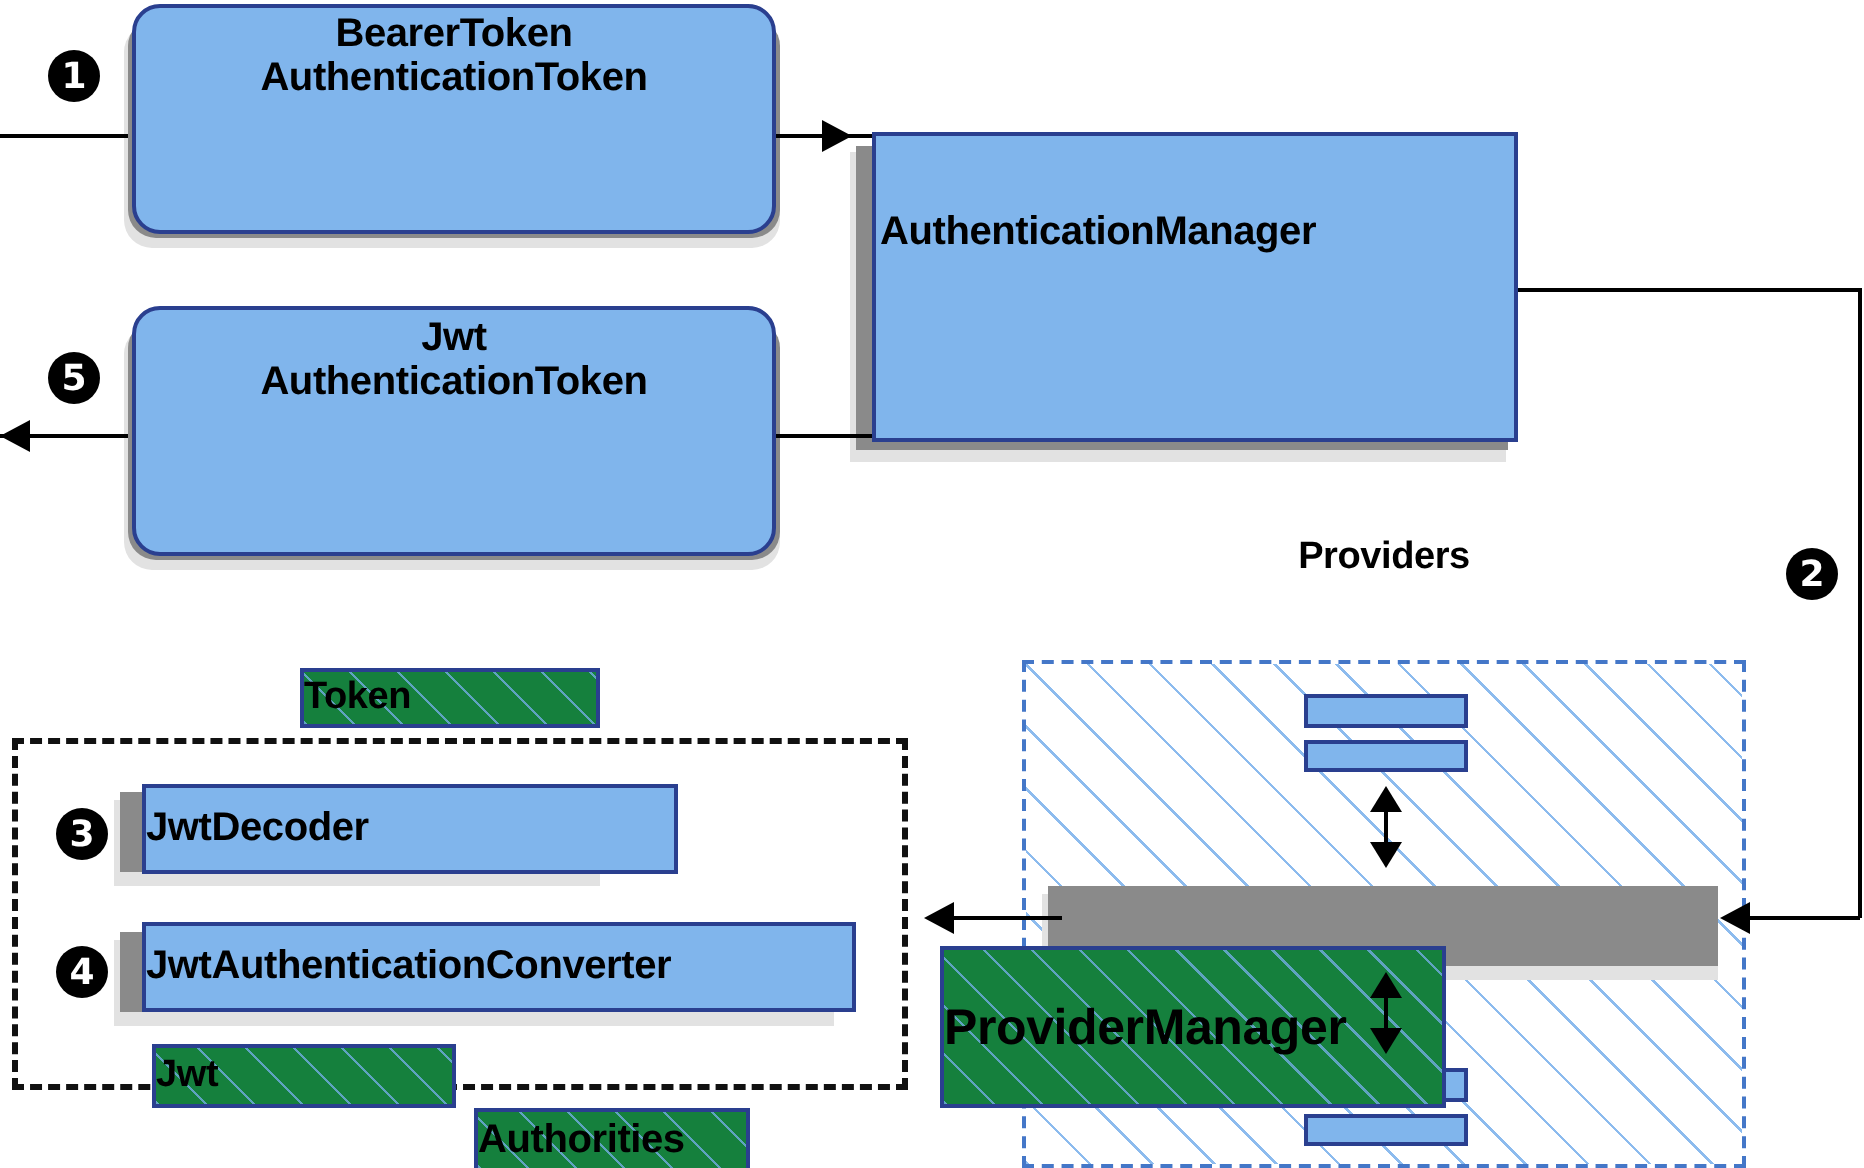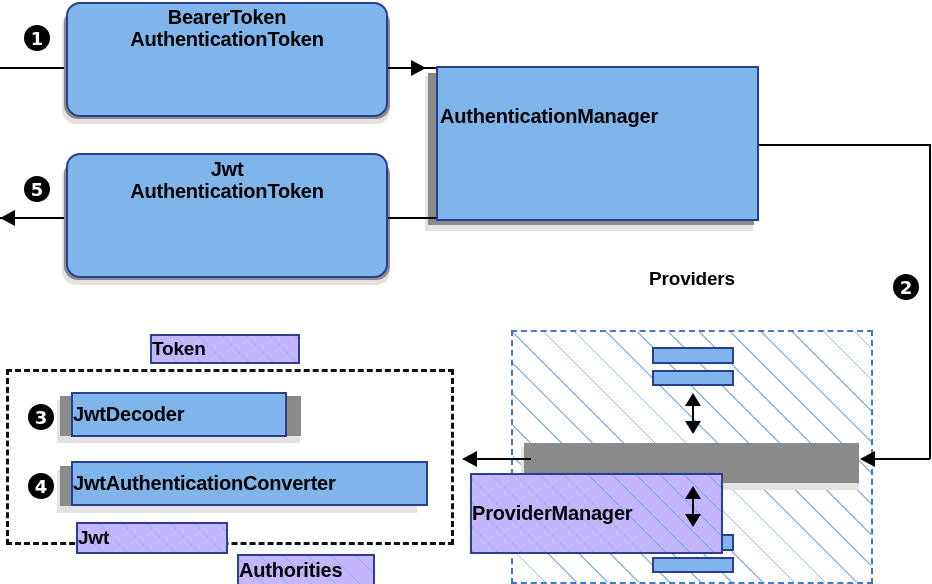--- a/index.html
+++ b/index.html
@@ -31,21 +31,21 @@
 
   .title{
     font-weight:bold;
     color:#000000;
     line-height:1.12;
     letter-spacing:-0.2px;
   }
 
   
   .hbox{
-    background:#c4b5fd;
+    background:#15803d;
     border:2px solid #2a3f8f;
     z-index:6;
     position:relative;
     overflow:hidden;
   }
   .hbox::before{
     content:"";
     position:absolute;inset:0;
     background-image:repeating-linear-gradient(
       45deg,
@@ -175,28 +175,28 @@
     <span class="title" style="font-size:20px;">Authorities</span>
   </div>
 
   <div class="abs sbox-shadow-b" style="left:425px;top:76px;width:328px;height:155px;"></div>
   <div class="abs sbox-shadow-a" style="left:428px;top:73px;width:326px;height:152px;"></div>
   <div class="abs sbox" style="left:436px;top:66px;width:323px;height:155px;"></div>
   <div class="abs title ctr" style="left:440px;top:100px;width:315px;height:32px;font-size:20px;z-index:7;">
     <span>AuthenticationManager</span>
   </div>
   <div class="abs hbox ctr" style="left:470px;top:125px;width:253px;height:81px;">
-    <span class="title" style="font-size:20px;">ProviderManager</span>
+    <span class="title" style="font-size:25px;">ProviderManager</span>
   </div>
 
   <div class="abs dashed-black" style="left:6px;top:369px;width:448px;height:176px;"></div>
 
   <div class="abs sbox-shadow-b" style="left:57px;top:400px;width:243px;height:43px;"></div>
   <div class="abs sbox-shadow-a" style="left:60px;top:396px;width:241px;height:40px;"></div>
-  <div class="abs sbox ctr" style="left:71px;top:392px;width:216px;height:45px;">
+  <div class="abs sbox ctr" style="left:71px;top:392px;width:268px;height:45px;">
     <span class="title" style="font-size:20px;">JwtDecoder</span>
   </div>
 
   <div class="abs sbox-shadow-b" style="left:57px;top:470px;width:360px;height:43px;"></div>
   <div class="abs sbox-shadow-a" style="left:60px;top:466px;width:358px;height:40px;"></div>
   <div class="abs sbox ctr" style="left:71px;top:461px;width:357px;height:45px;">
     <span class="title" style="font-size:20px;">JwtAuthenticationConverter</span>
   </div>
 
   <div class="abs badge" style="left:24px;top:25px;width:26px;height:26px;font-size:18px;">

